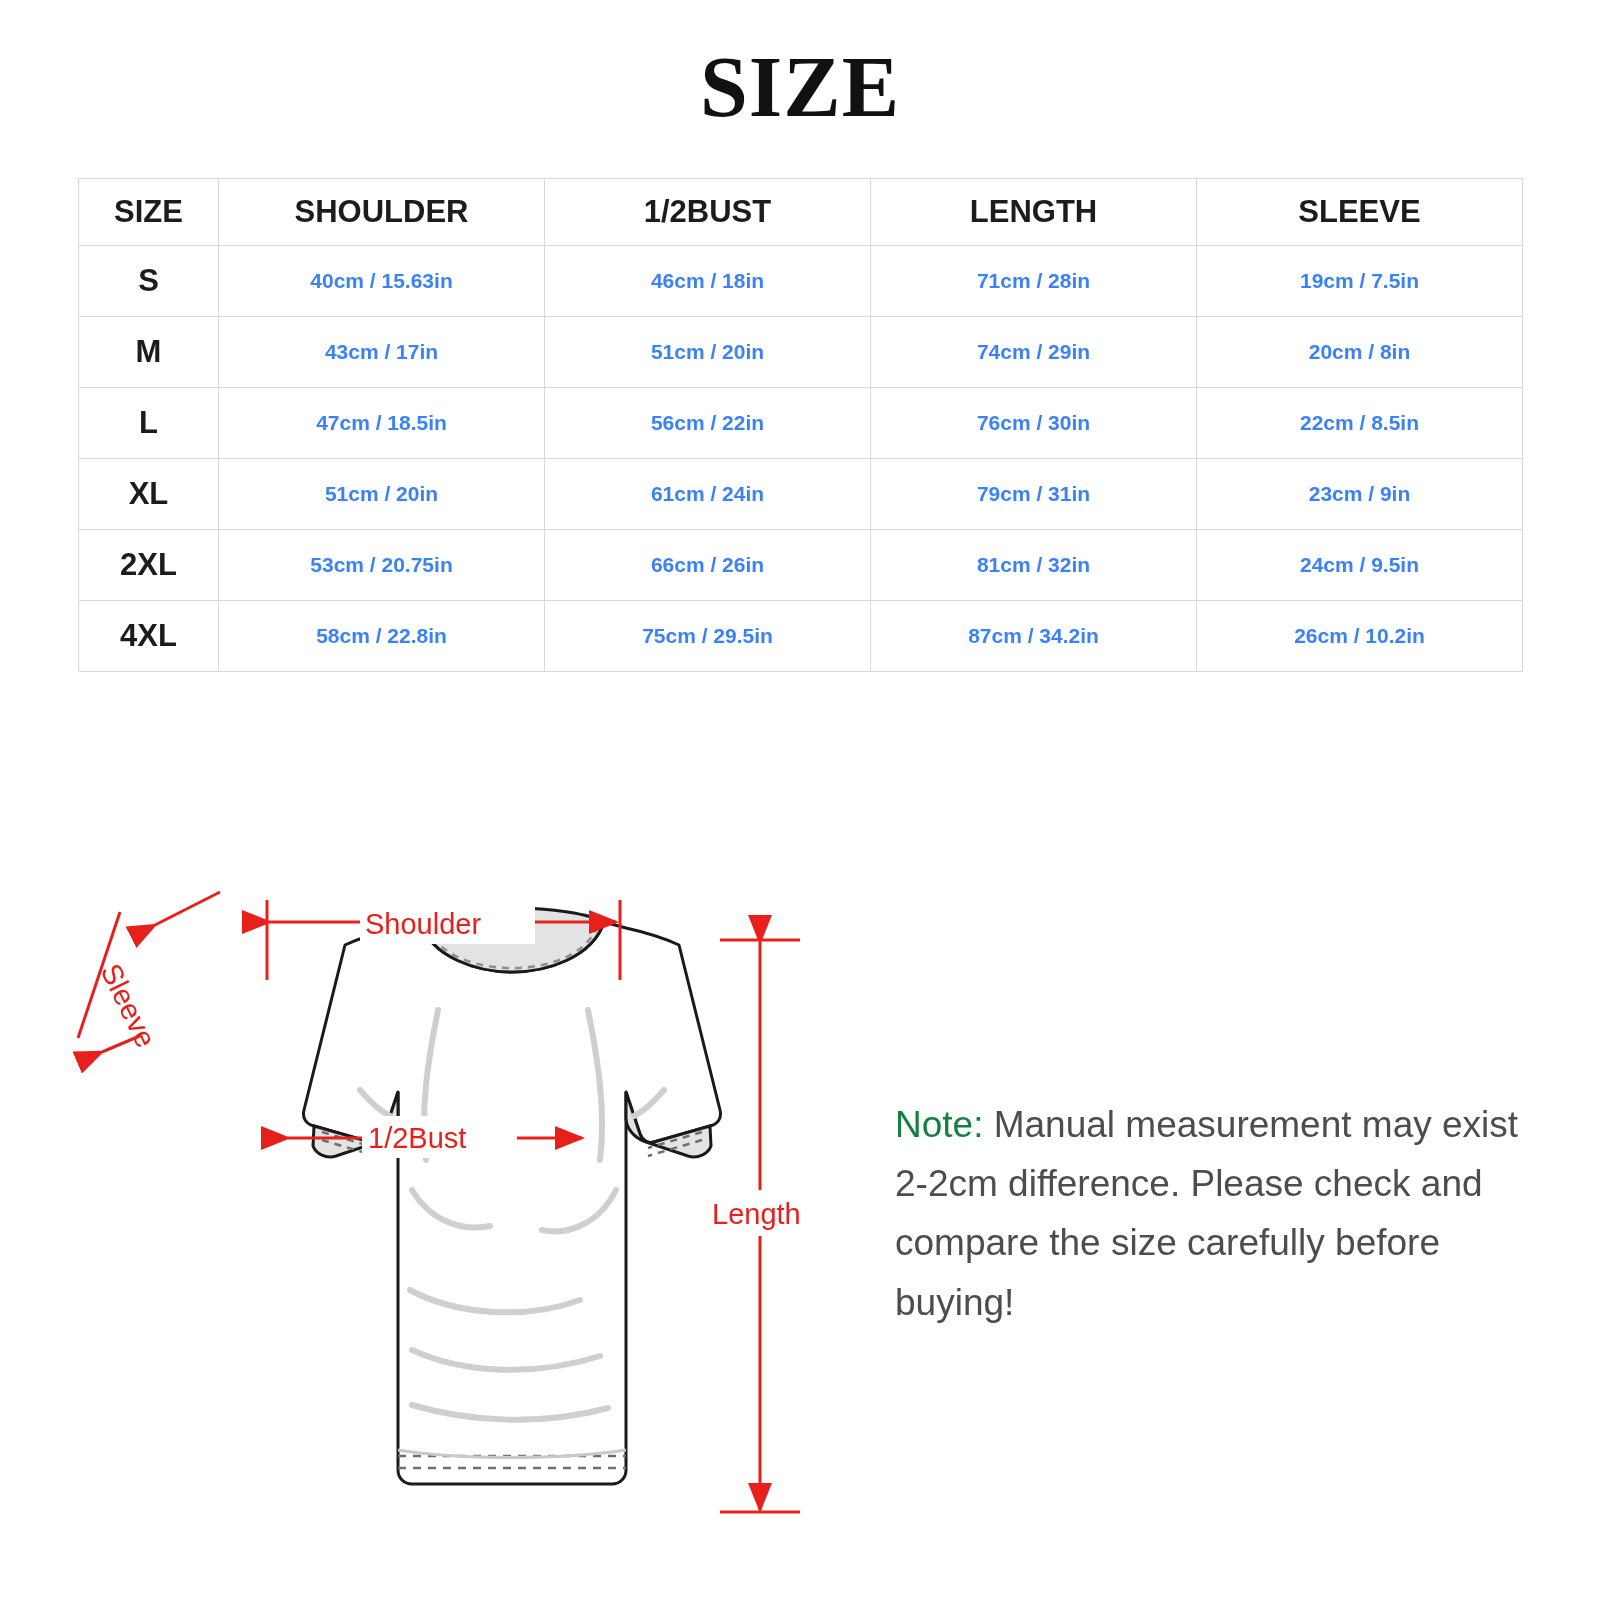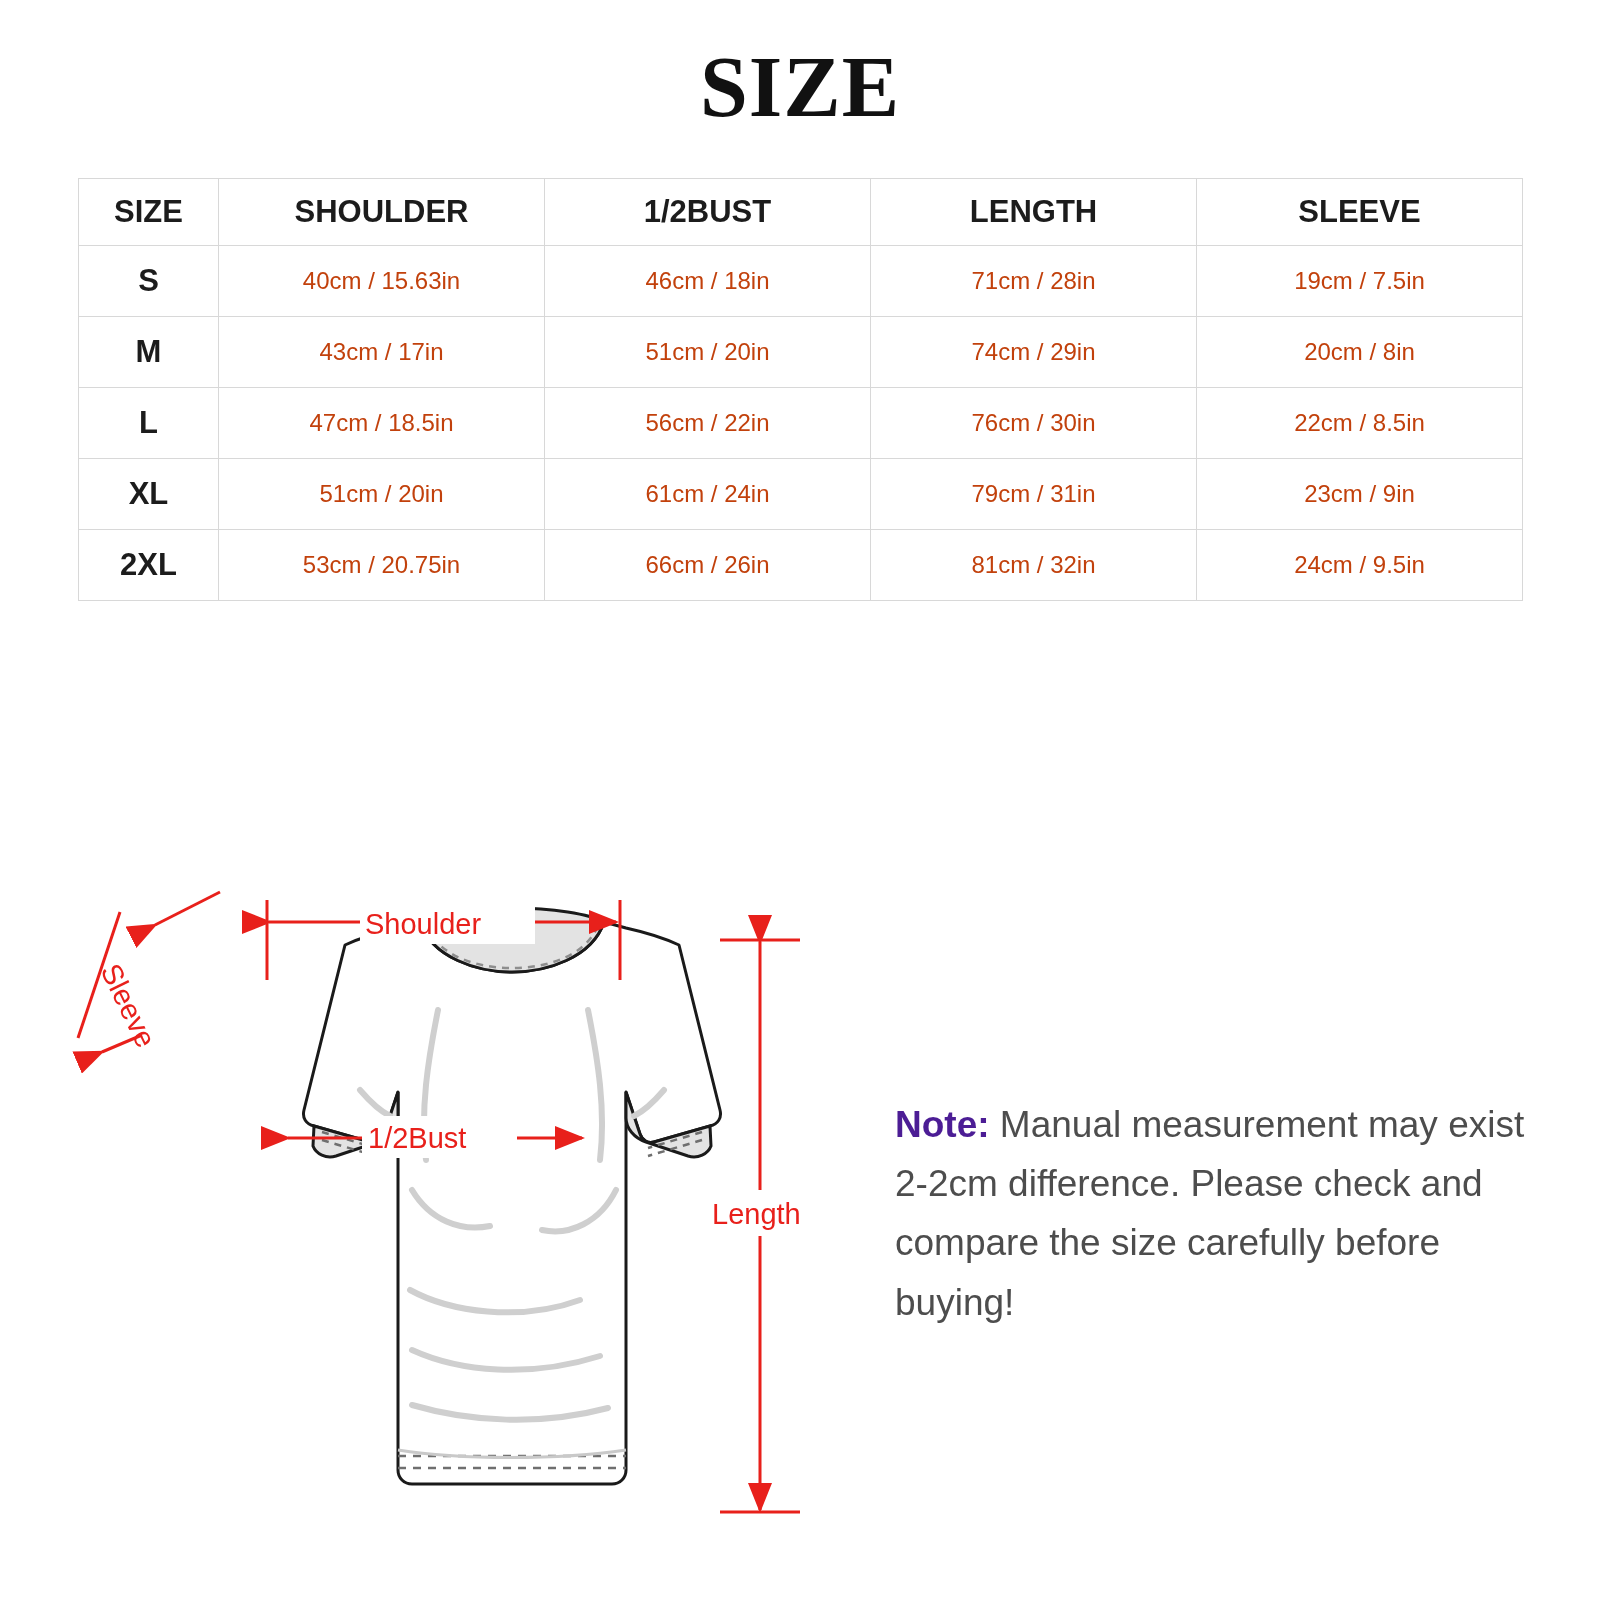--- a/index.html
+++ b/index.html
@@ -51,23 +51,23 @@
     font-weight: bold;
     color: #1c1c1c;
     height: 66px;
   }
   .size-table td.size-cell {
     font-size: 31px;
     font-weight: bold;
     color: #1c1c1c;
   }
   .size-table td.val {
-    font-size: 24px;
-    color: #c2410c;
-    font-weight: normal;
+    font-size: 21px;
+    color: #3b82f6;
+    font-weight: bold;
   }
   .col-size   { width: 140px; }
   .col-normal { width: 326px; }
 
   
   .diagram {
     position: absolute;
     left: 60px;
     top: 860px;
     width: 800px;
@@ -79,22 +79,22 @@
   .note {
     position: absolute;
     left: 895px;
     top: 1095px;
     width: 650px;
     font-size: 37px;
     line-height: 1.6;
     color: #4d4d4d;
   }
   .note b {
-    color: #4c1d95;
-    font-weight: bold;
+    color: #15803d;
+    font-weight: normal;
   }
   .red-label {
     fill: #e8201b;
     font-family: "Liberation Sans", sans-serif;
     font-size: 29px;
   }
 </style>
 </head>
 <body>
 
@@ -145,20 +145,27 @@
       <td class="val">61cm / 24in</td>
       <td class="val">79cm / 31in</td>
       <td class="val">23cm / 9in</td>
     </tr>
     <tr>
       <td class="size-cell">2XL</td>
       <td class="val">53cm / 20.75in</td>
       <td class="val">66cm / 26in</td>
       <td class="val">81cm / 32in</td>
       <td class="val">24cm / 9.5in</td>
+    </tr>
+    <tr>
+      <td class="size-cell">4XL</td>
+      <td class="val">58cm / 22.8in</td>
+      <td class="val">75cm / 29.5in</td>
+      <td class="val">87cm / 34.2in</td>
+      <td class="val">26cm / 10.2in</td>
     </tr>
   </tbody>
 </table>
 
 <div class="diagram">
   <svg width="800" height="700" viewBox="0 0 800 700" xmlns="http://www.w3.org/2000/svg">
     <defs>
       <marker id="ah" markerWidth="10" markerHeight="8" refX="9" refY="4" orient="auto">
         <polygon points="0,0 10,4 0,8" fill="#e8201b"></polygon>
       </marker>

